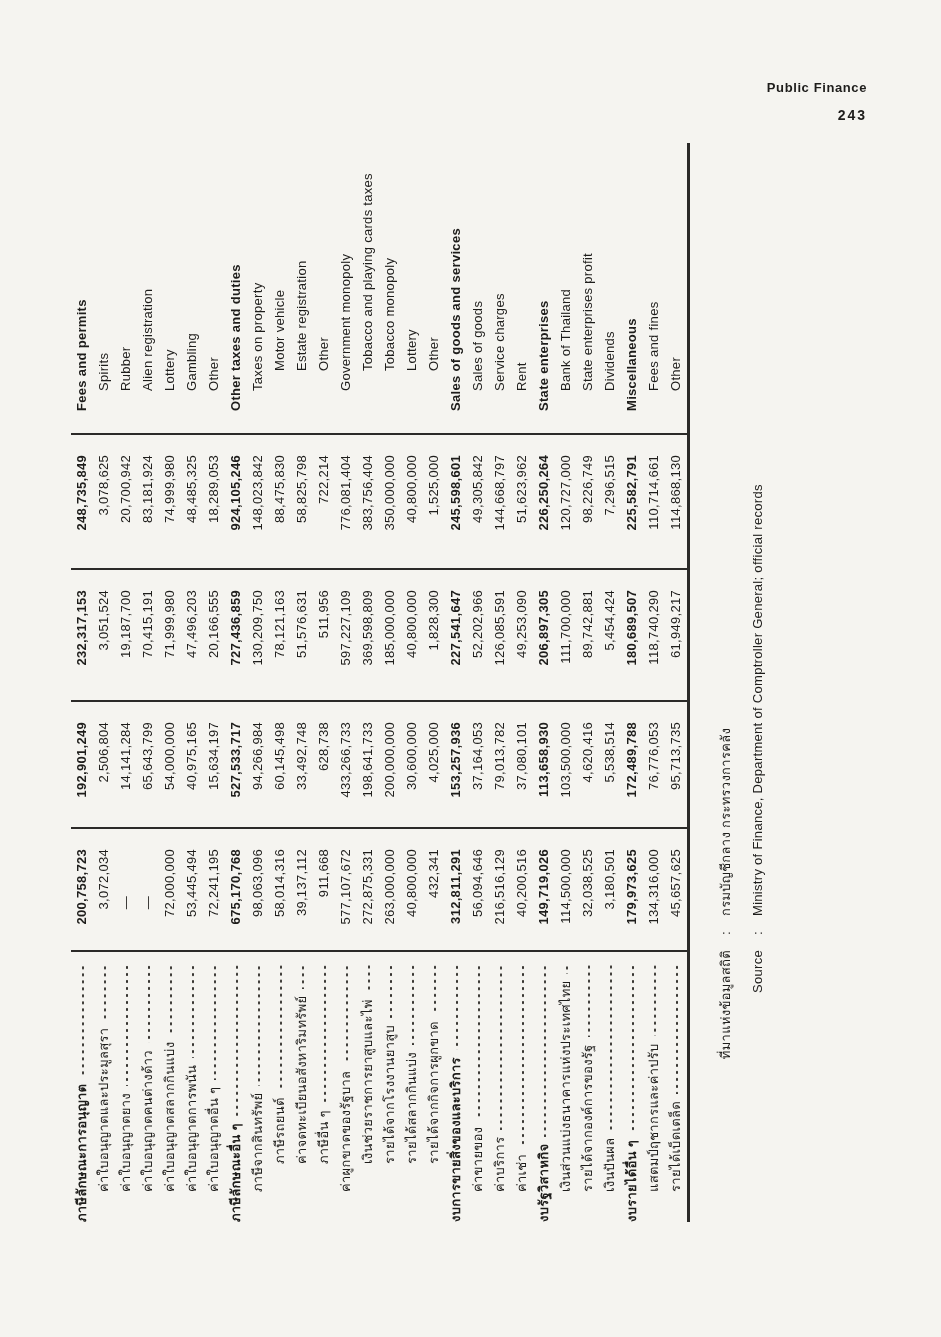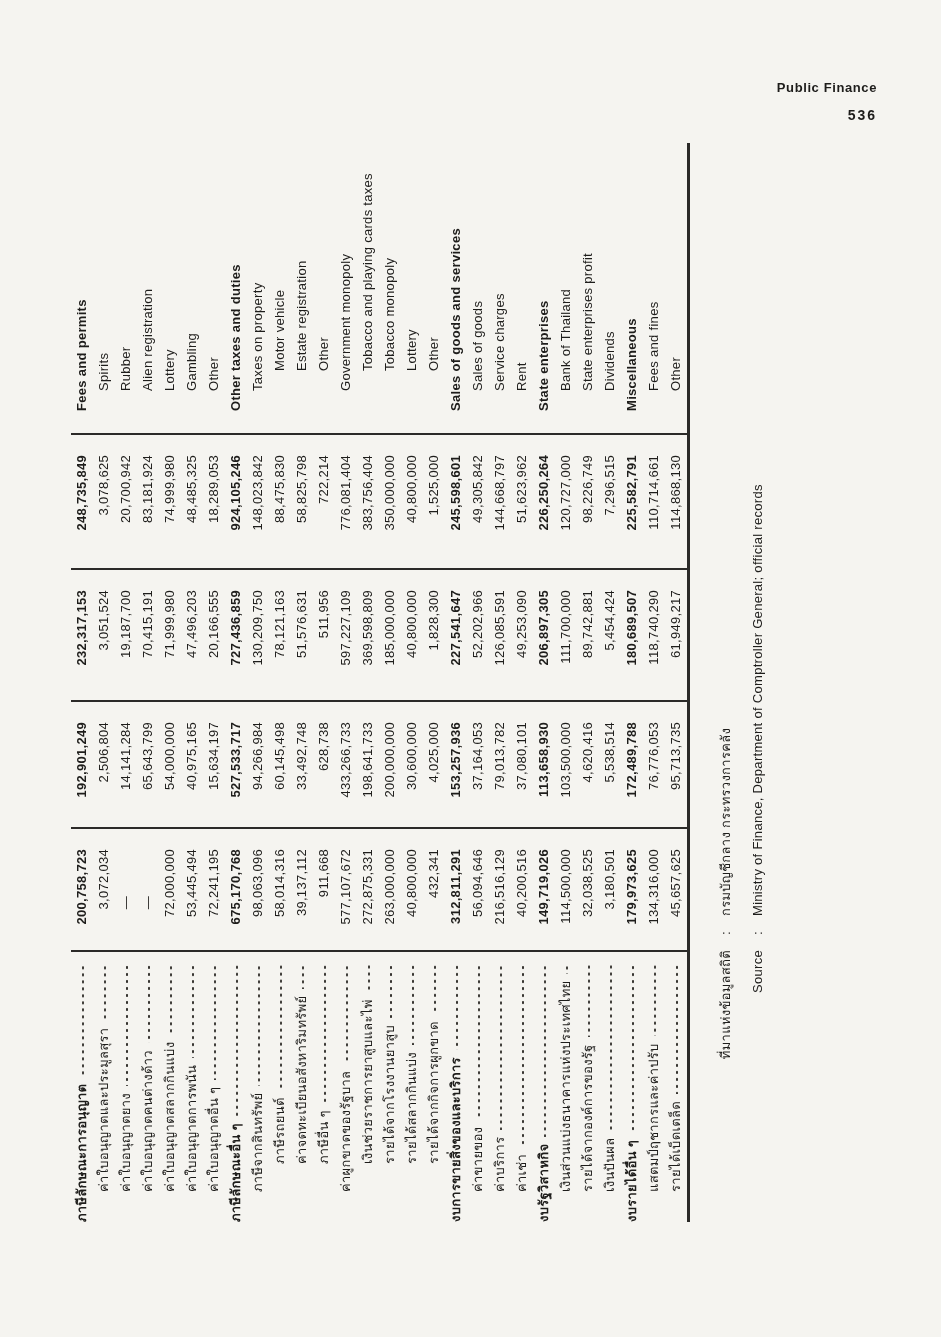--- a/index.html
+++ b/index.html
@@ -11,21 +11,21 @@
   html,body{width:941px;height:1337px;}
   body{
     background:var(--paper);
     font-family:"Liberation Sans", sans-serif;
     color:var(--ink);
     position:relative;
     overflow:hidden;
   }
   
   .runhead{
-    position:absolute; top:80px; right:64px; text-align:right;
+    position:absolute; top:80px; right:74px; text-align:right;
   }
   .runhead .section{font-size:13px; font-weight:bold; letter-spacing:.6px;}
   .runhead .pageno{font-size:14px; font-weight:bold; letter-spacing:2px; margin-top:12px;}
 
   
   .land{
     position:absolute; left:45px; top:1293px;
     width:1160px; height:740px;
     transform:rotate(-90deg);
     transform-origin:0 0;
@@ -67,21 +67,21 @@
   .src-row{ display:flex; line-height:32px; font-size:13px; letter-spacing:.3px;}
   .src-label{ width:272px; text-align:right; }
   .src-colon{ width:34px; text-align:center; }
   .src-text{ flex:1; }
 </style>
 </head>
 <body>
 
 <div class="runhead">
   <div class="section">Public Finance</div>
-  <div class="pageno">536</div>
+  <div class="pageno">243</div>
 </div>
 
 <div class="land">
   <div class="sheet">
     <div class="rows">
         <div class="row lvl0 bold">
           <div class="thai">
             <span class="tlab">ภาษีลักษณะการอนุญาต</span>
             <span class="leader"></span>
           </div>

